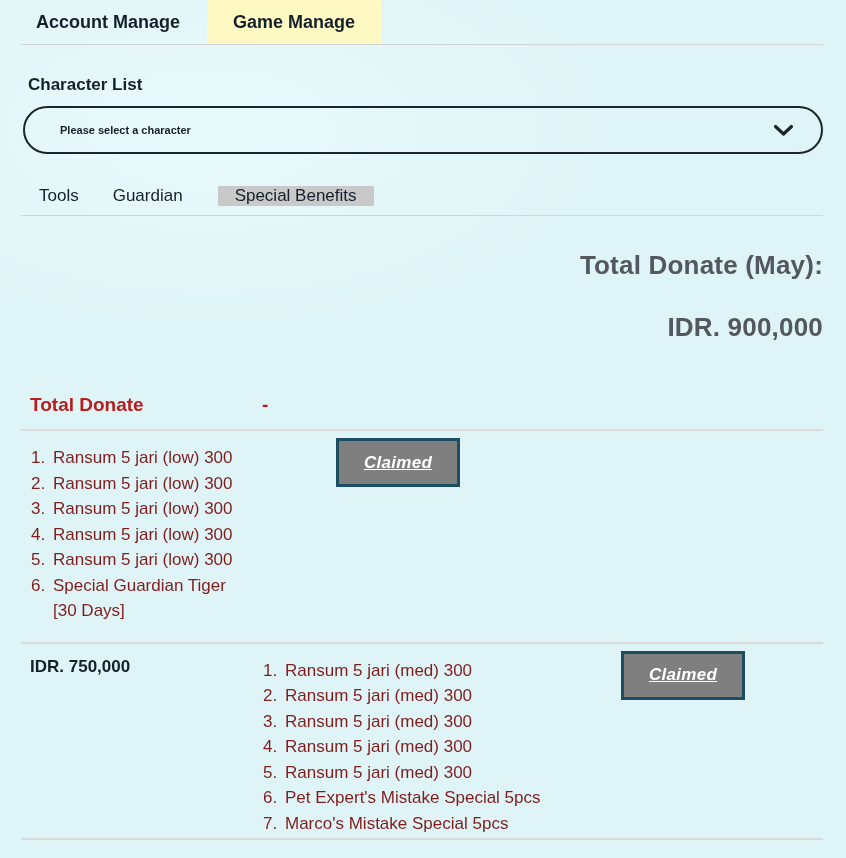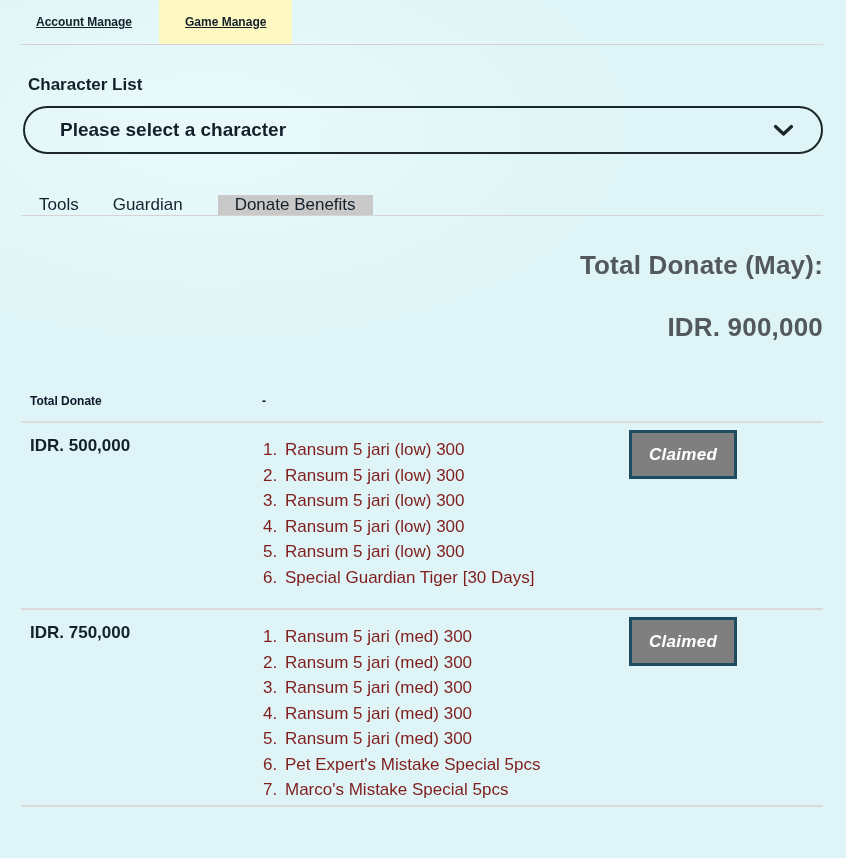--- a/index.html
+++ b/index.html
@@ -10,80 +10,81 @@
       radial-gradient(ellipse 600px 300px at 25% 15%, #e9fafb 0%, rgba(233,250,251,0) 70%),
       #dff4f6;
     color: #15232c;
   }
   .container { margin: 0 23px 0 21px; }
 
   
   .main-tabs { display: flex; align-items: stretch; height: 45px; border-bottom: 1px solid #d4d4d4; }
   .main-tab {
     display: flex; align-items: center; padding: 0 15px;
-    font-size: 12px; font-weight: 600; cursor: pointer; color: #13202a; text-decoration: underline;
+    font-size: 18px; font-weight: 600; cursor: pointer; color: #13202a;
   }
   .main-tab.active { background: #fef9c3; margin-left: 12px; padding: 8px 26px; }
 
   
   .section-heading { margin: 30px 0 11px; padding-left: 7px; font-size: 17px; font-weight: 700; color: #13202a; }
   .select-box {
     height: 48px; margin: 0 0 0 2px;
     border: 2px solid #1b262c; border-radius: 26px;
     display: flex; align-items: center; justify-content: space-between;
     padding: 0 27px 0 35px; cursor: pointer; background: transparent;
   }
-  .select-box .placeholder { font-size: 19px; font-weight: 600; color: #13202a; }
+  .select-box .placeholder { font-size: 11px; font-weight: 600; color: #13202a; }
   .chevron { display: flex; align-items: center; }
 
   
-  .sub-tabs { display: flex; align-items: flex-end; height: 40px; margin-top: 22px; border-bottom: 1px solid #d4d4d4; }
+  .sub-tabs { display: flex; align-items: center; height: 40px; margin-top: 22px; border-bottom: 1px solid #d4d4d4; }
   .sub-tab {
     display: flex; align-items: center; padding: 0 17px;
     font-size: 17px; font-weight: 500; cursor: pointer; color: #13202a;
   }
   .sub-tab:first-child { padding-left: 18px; }
   .sub-tab.active { background: #c9c9c9; margin-left: 18px; padding: 0 17px; }
 
   
   .summary { margin-top: 34px; text-align: right; }
   .summary .line1, .summary .line2 {
     font-size: 26px; font-weight: 700; color: #52585e; letter-spacing: 0.2px;
   }
   .summary .line2 { margin-top: 31px; }
 
   
   .table { margin-top: 41px; }
   .t-header {
     display: grid; grid-template-columns: 232px 290px 1fr;
     padding: 10px 0 13px; border-bottom: 2px solid #dcdcdc;
-    font-size: 12px; font-weight: 700; color: #0f172a;
+    font-size: 19px; font-weight: 700; color: #b91c1c;
   }
   .t-header .h-donate { padding-left: 9px; }
   .t-header .h-rewards { padding-left: 5px; }
   .t-header .h-action { padding-left: 9px; }
   .t-row {
     display: grid; grid-template-columns: 232px 290px 1fr;
     border-bottom: 2px solid #d9d9d9; padding-bottom: 18px;
   }
   .t-row:last-child { padding-bottom: 2px; }
   .cell-donate { padding: 13px 0 0 9px; font-size: 17px; font-weight: 700; color: #13202a; }
   .cell-rewards { padding-top: 13px; }
   .cell-rewards ol {
     margin: 1px 0 0; padding-left: 29px;
     font-size: 17px; line-height: 25.5px; color: #7f1d1d;
   }
   .cell-rewards li { padding-left: 3px; }
   .cell-action { display: flex; justify-content: center; align-items: flex-start; padding-top: 7px; }
   .claimed-btn {
-    width: 108px; height: 49px;
+    width: 124px; height: 49px;
     background: #7f7f7f; border: 3px solid #1d4d60;
     color: #ffffff; font-family: "Liberation Sans", sans-serif;
     font-size: 17px; font-weight: 700; font-style: italic; letter-spacing: 0.3px;
     cursor: pointer;
+    text-decoration: underline;
   }
 </style>
 </head>
 <body>
 
 <div class="container">
 
   <div class="main-tabs">
     <div class="main-tab">Account Manage</div>
     <div class="main-tab active">Game Manage</div>
@@ -96,36 +97,35 @@
     <span class="chevron">
       <svg width="21" height="13" viewBox="0 0 21 13" fill="none">
         <polyline points="2.5,2.5 10.5,10 18.5,2.5" stroke="#1b262c" stroke-width="3.2" stroke-linecap="round" stroke-linejoin="round"></polyline>
       </svg>
     </span>
   </div>
 
   <div class="sub-tabs">
     <div class="sub-tab">Tools</div>
     <div class="sub-tab">Guardian</div>
-    <div class="sub-tab active">Donate Benefits</div>
+    <div class="sub-tab active">Special Benefits</div>
   </div>
 
   <div class="summary">
     <div class="line1">Total Donate (May):</div>
     <div class="line2">IDR. 900,000</div>
   </div>
 
   <div class="table">
     <div class="t-header">
       <div class="h-donate">Total Donate</div>
       <div class="h-action">-</div>
     </div>
     <div>
   <div class="t-row">
-    <div class="cell-donate">IDR. 500,000</div>
     <div class="cell-rewards">
       <ol>
               <li>Ransum 5 jari (low) 300</li>
               <li>Ransum 5 jari (low) 300</li>
               <li>Ransum 5 jari (low) 300</li>
               <li>Ransum 5 jari (low) 300</li>
               <li>Ransum 5 jari (low) 300</li>
               <li>Special Guardian Tiger [30 Days]</li>
             </ol>
     </div>

